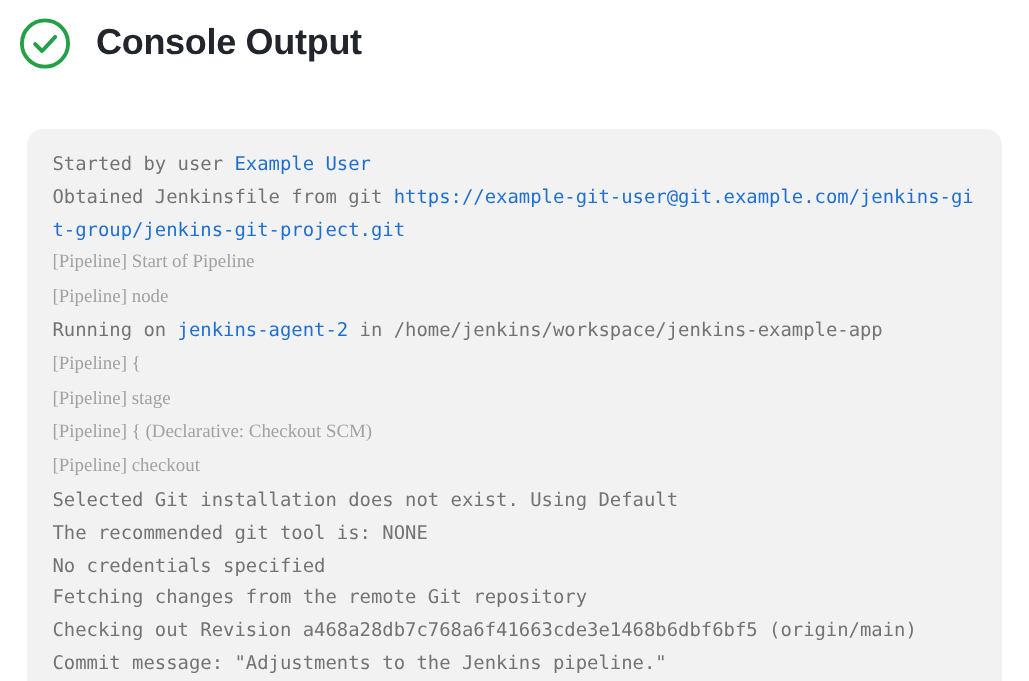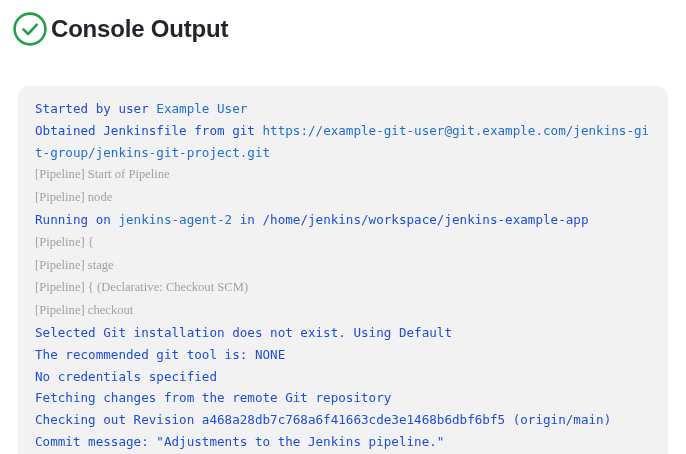--- a/index.html
+++ b/index.html
@@ -19,21 +19,21 @@
     position: relative;
     width: 686px;
     height: 454px;
     background: #ffffff;
   }
 
   
   .header {
     display: flex;
     align-items: center;
-    gap: 4px;
+    gap: 17px;
     padding: 12px 0 0 13px;
     height: 46px;
     box-sizing: border-box;
   }
 
   .status-icon {
     width: 34px;
     height: 34px;
     flex: 0 0 34px;
     display: block;
@@ -79,21 +79,21 @@
   .log-line.muted {
     color: #a2a2a2;
   }
 
   .seg-link {
     color: #1f6fd0;
     text-align: right;
   }
 
   .seg-plain {
-    color: #1d4ed8;
+    color: #737373;
   }
 
   .log-line.muted .seg-plain,
   .log-line.muted .seg-link {
     color: #a2a2a2;
     font-family: Liberation Serif, serif;
   }
 </style>
 </head>
 <body>

